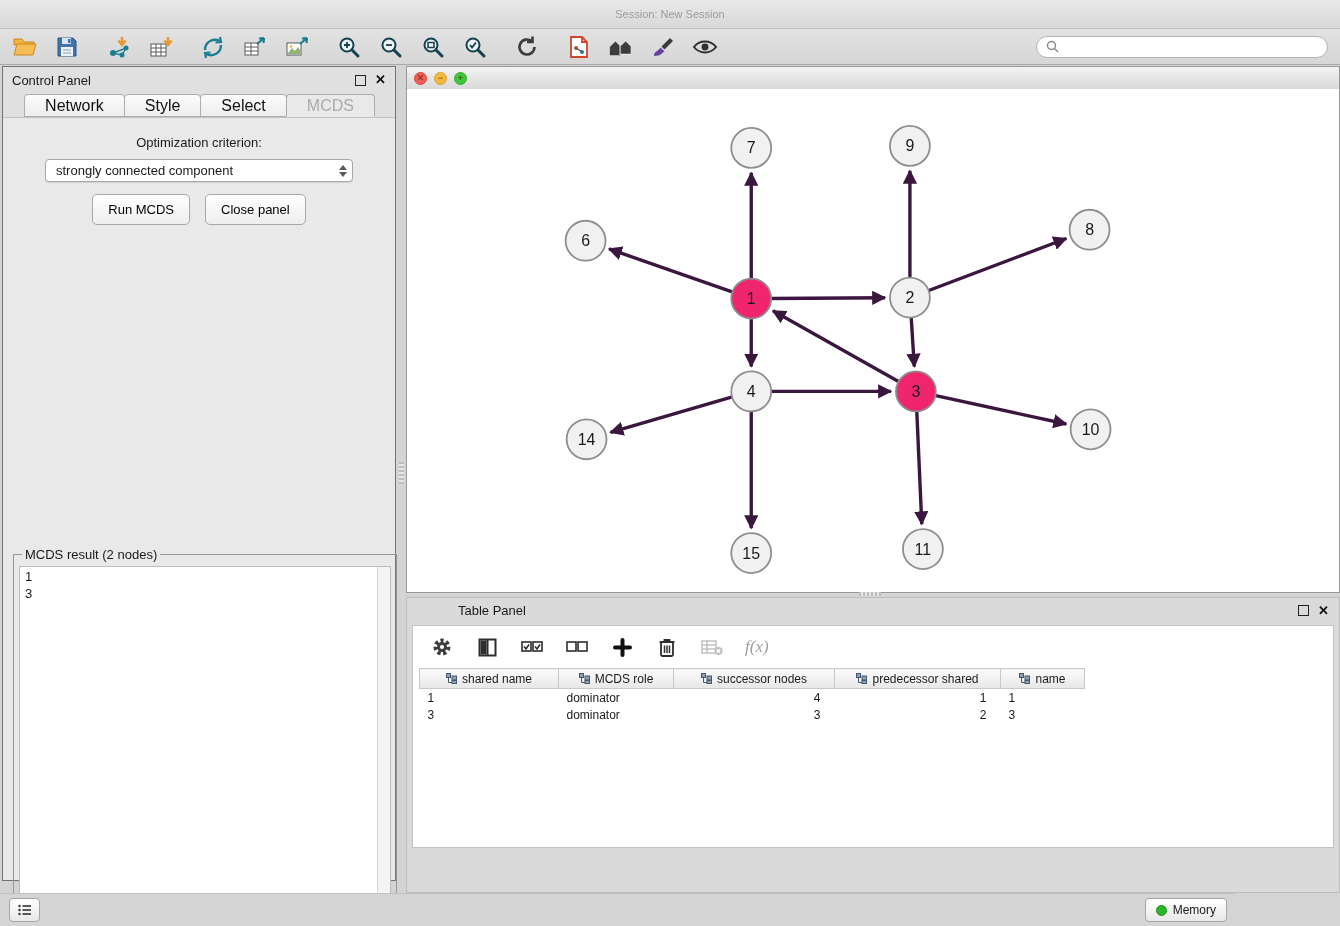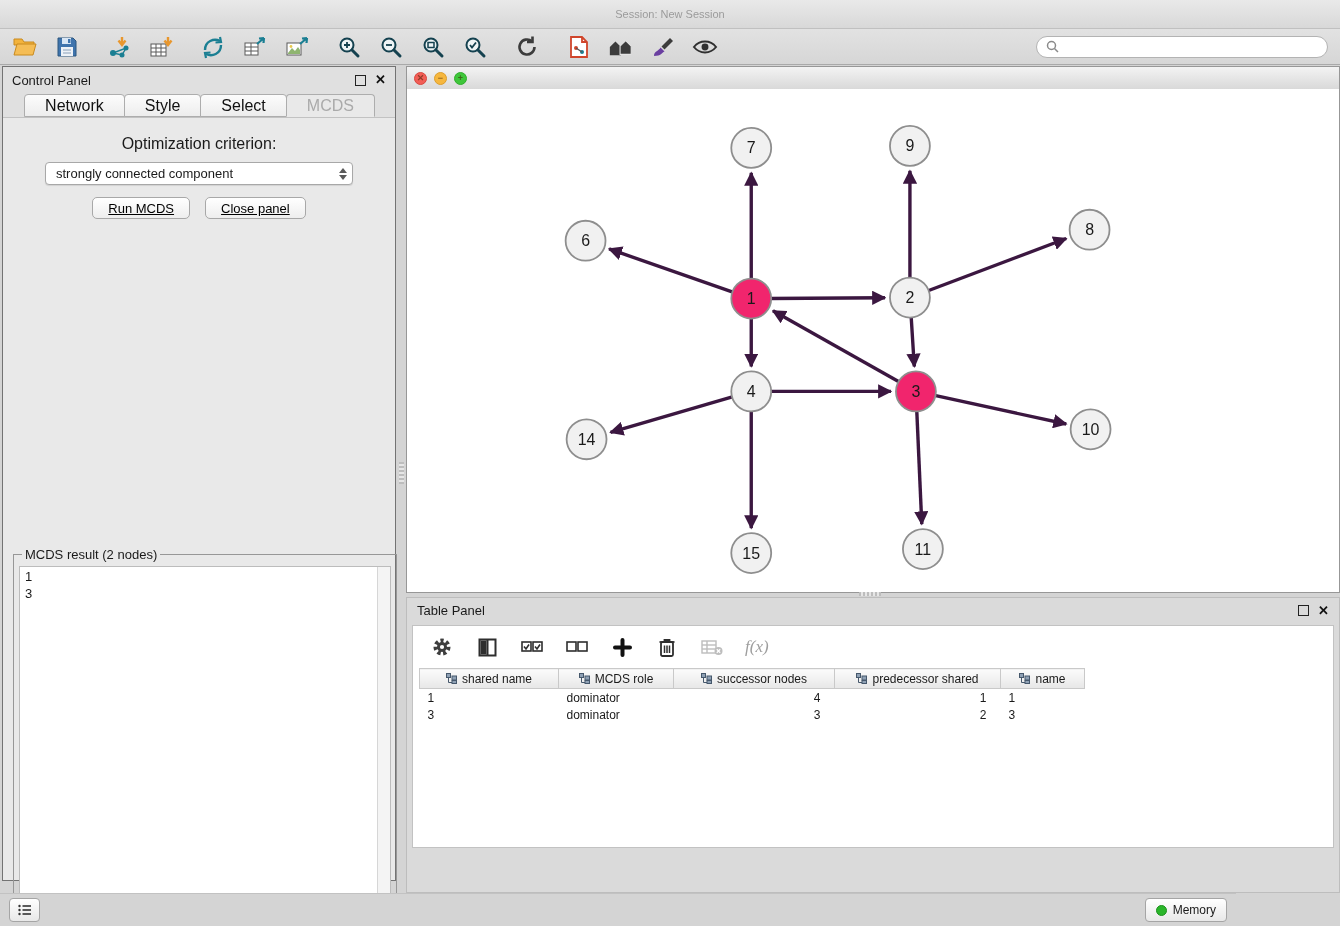--- a/index.html
+++ b/index.html
@@ -27,31 +27,31 @@
   .cp-header{height:26px;display:flex;align-items:center;padding:0 9px;}
   .win-btns{margin-left:auto;display:flex;align-items:center;gap:9px;}
   .float-btn{width:9px;height:9px;border:1.5px solid #222;background:transparent;}
   .close-btn{font-size:13px;font-weight:bold;color:#111;line-height:10px;}
   .cp-tabs{height:24px;display:flex;justify-content:center;align-items:flex-end;}
   .cp-tab{height:21px;line-height:21px;padding:0 20px;font-size:16px;
     background:linear-gradient(#fcfcfc,#ededed);border:1px solid #adadad;margin-right:-1px;
     border-radius:4px 4px 0 0;color:#111;cursor:pointer;}
   .cp-tab.active{background:#e9e9e9;color:#aaa;border-bottom-color:#e9e9e9;}
   .cp-content{position:absolute;left:0;right:0;top:50px;bottom:0;background:#e9e9e9;border-top:1px solid #c2c2c2;}
-  .opt-label{text-align:center;margin-top:17px;font-size:16px;}
+  .opt-label{text-align:center;margin-top:17px;font-size:13px;}
   .dropdown{margin:9px auto 0;width:308px;height:23px;background:#fff;border:1px solid #a8a8a8;
     border-radius:4px;display:flex;align-items:center;padding:0 5px 0 10px;box-sizing:border-box;
     box-shadow:0 1px 1px rgba(0,0,0,.10);cursor:pointer;}
   .dd-arrows{margin-left:auto;display:flex;flex-direction:column;align-items:center;gap:2px;}
   .dd-arrows i{display:block;width:0;height:0;border-left:4px solid transparent;border-right:4px solid transparent;}
   .dd-up{border-bottom:5px solid #5a5a5a;}
   .dd-down{border-top:5px solid #5a5a5a;}
   .cp-buttons{display:flex;justify-content:center;gap:15px;margin-top:12px;}
-  .cp-buttons button{height:22px;padding:0 15px;font:13px "Liberation Sans",sans-serif;
-    background:linear-gradient(#ffffff,#eeeeee);border:1px solid #a8a8a8;border-radius:5px;cursor:pointer;text-decoration:underline;}
+  .cp-buttons button{height:31px;padding:0 15px;font:13px "Liberation Sans",sans-serif;
+    background:linear-gradient(#ffffff,#eeeeee);border:1px solid #a8a8a8;border-radius:5px;cursor:pointer;}
   .result-box{position:absolute;left:10px;top:429px;width:372px;height:372px;
     border:1px solid #979797;margin:0;padding:4px 5px 5px 5px;}
   .result-box legend{font-size:13px;padding:0 3px;margin-left:3px;}
   .result-list{position:relative;width:100%;height:100%;box-sizing:border-box;background:#fff;
     border:1px solid #bcbcbc;font-size:13px;line-height:17px;padding:1px 5px;overflow:hidden;}
   .rl-scroll{position:absolute;top:0;right:0;width:12px;height:100%;background:#f4f4f4;border-left:1px solid #d6d6d6;}
 
   
   .net-window{position:absolute;left:406px;top:66px;width:934px;height:527px;
     background:#fff;border:1px solid #979797;box-sizing:border-box;}
@@ -68,21 +68,21 @@
   #graph-svg text{font-family:"Liberation Sans",sans-serif;}
 
   
   .grip-v{position:absolute;left:399px;top:462px;width:5px;height:22px;
     background:repeating-linear-gradient(#bdbdbd 0 2px,#e6e6e6 2px 4px);}
   .grip-h{position:absolute;left:859px;top:592px;width:22px;height:4px;
     background:repeating-linear-gradient(90deg,#bdbdbd 0 2px,#e6e6e6 2px 4px);}
 
   
   .table-panel{position:absolute;left:406px;top:597px;width:934px;height:296px;
-    background:#dadada;border:1px solid #bdbdbd;box-sizing:border-box;}
+    background:#dadada;border:1px solid #bdbdbd;box-sizing:border-box;padding-left:41px;}
   .tp-header{height:25px;display:flex;align-items:center;padding:0 10px;}
   .tp-body{position:absolute;left:5px;right:5px;top:27px;bottom:44px;background:#fff;
     border:1px solid #c2c2c2;overflow:hidden;}
   .tp-toolbar{height:42px;display:flex;align-items:center;gap:21px;padding-left:17px;}
   .tp-toolbar .tb-icon{width:24px;height:24px;}
   .fx-label{font:italic 17px "Liberation Serif",serif;color:#9e9e9e;}
   .tp-table{border-collapse:collapse;table-layout:fixed;margin-left:6px;font-size:12px;}
   .tp-table th{height:19px;background:linear-gradient(#fbfbfb,#e7e7e7);border:1px solid #c9c9c9;
     font-weight:normal;font-size:12px;padding:0;white-space:nowrap;cursor:pointer;}
   .th-wrap{display:flex;align-items:center;justify-content:center;gap:5px;}

